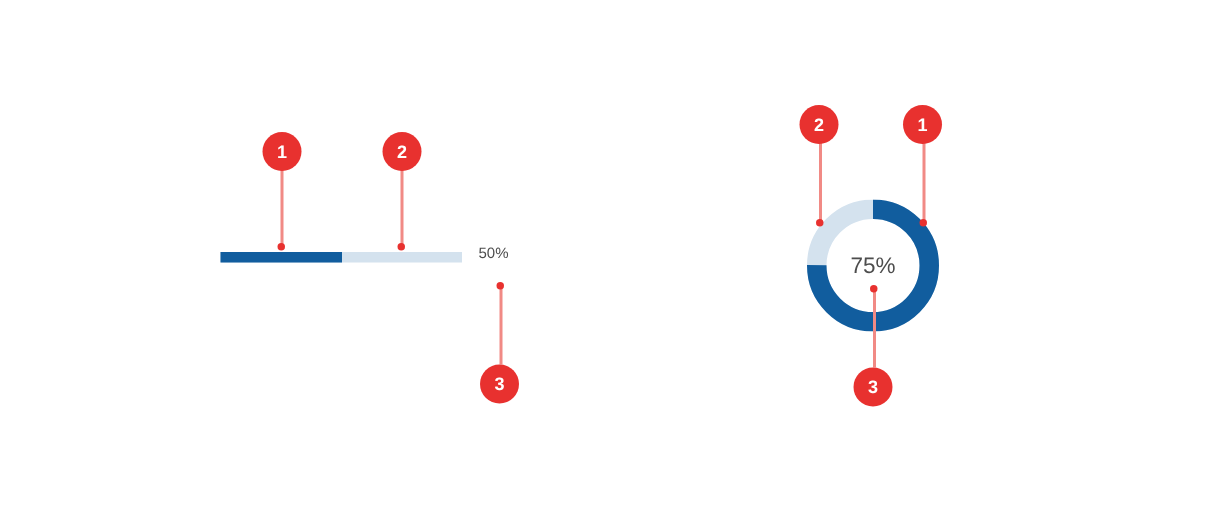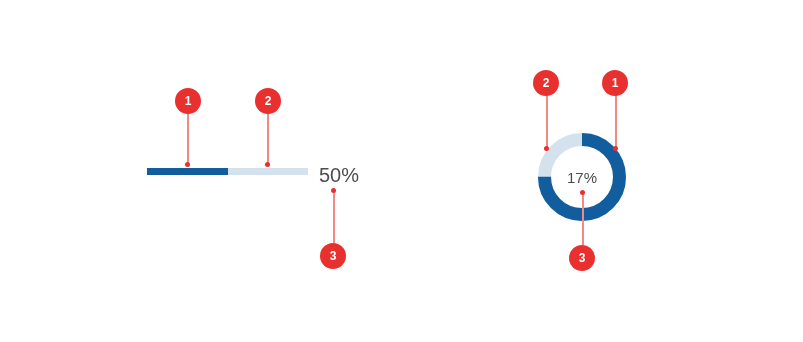--- a/index.html
+++ b/index.html
@@ -63,21 +63,21 @@
   }
   .bar-fill {
     position: absolute;
     top: 0;
     left: 0;
     height: 7px;
     background: #115d9e;
   }
   .bar-label {
     position: absolute;
-    font-size: 20px;
+    font-size: 10px;
     color: #4d4d4d;
     font-family: "Liberation Sans", sans-serif;
     white-space: nowrap;
     z-index: 2;
   }
 
   
   .donut-wrap {
     position: absolute;
     z-index: 2;
@@ -132,16 +132,16 @@
   <div class="leader-dot" style="left:580px; top:190px;"></div>
   <div class="badge" style="left:569px; top:245px;">3</div>
 
   <div class="donut-wrap" style="left:538px; top:133px; width:88px; height:88px;">
     <svg width="88" height="88" viewBox="0 0 88 88">
 
       <circle cx="44" cy="44" r="37.5" fill="none" stroke="#d4e2ee" stroke-width="13"></circle>
 
       <circle cx="44" cy="44" r="37.5" fill="none" stroke="#115d9e" stroke-width="13" stroke-dasharray="176.7145867644259 235.61944901923448" stroke-dashoffset="0" transform="rotate(-90 44 44)"></circle>
     </svg>
-    <div class="donut-label">17%</div>
+    <div class="donut-label">75%</div>
   </div>
 
 </div>
 
 </body></html>

